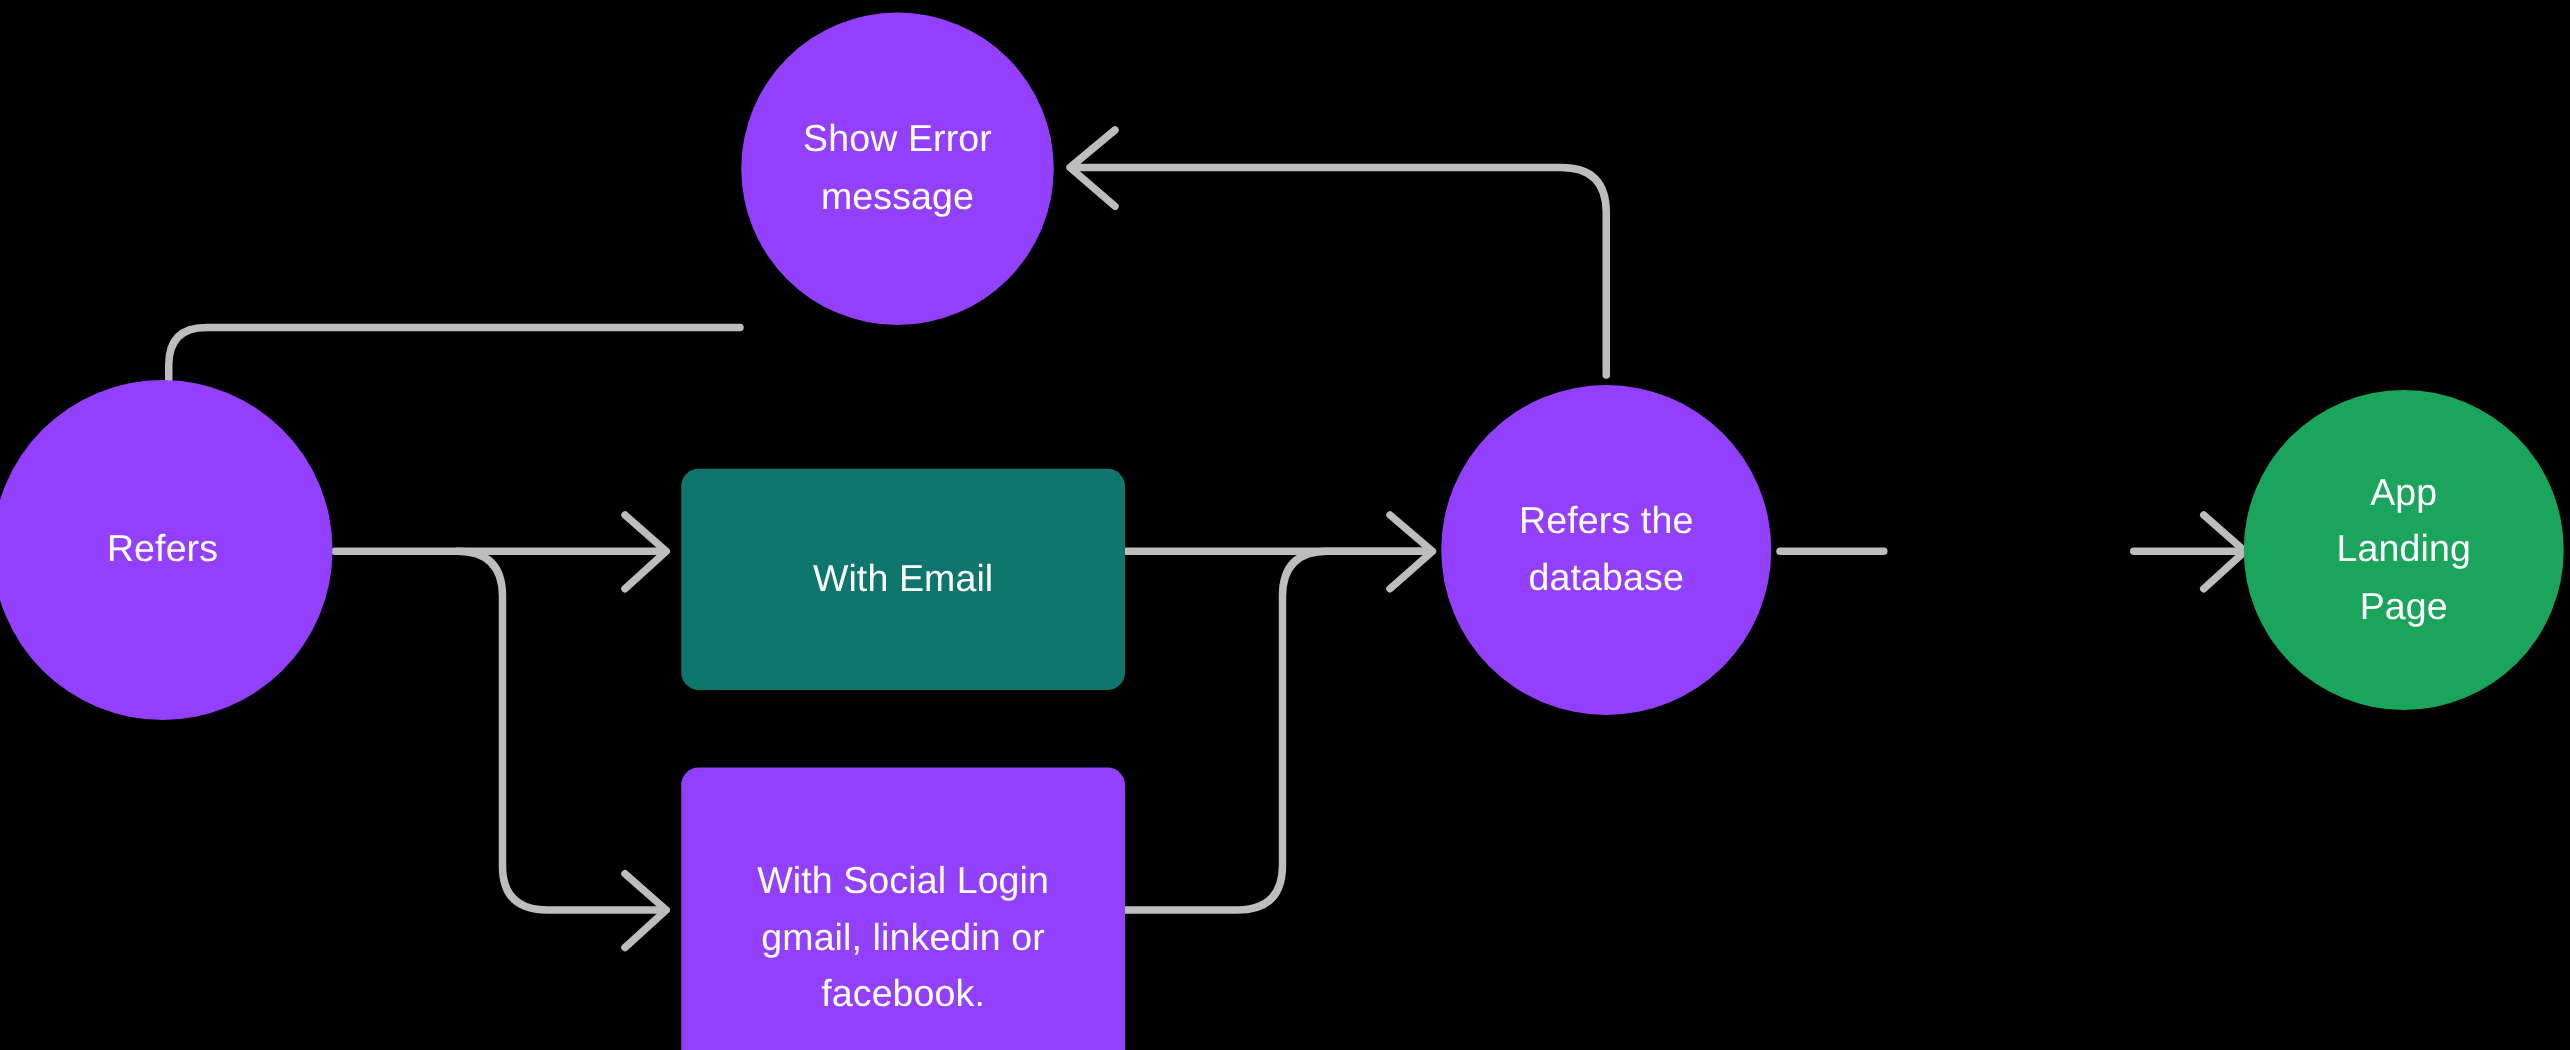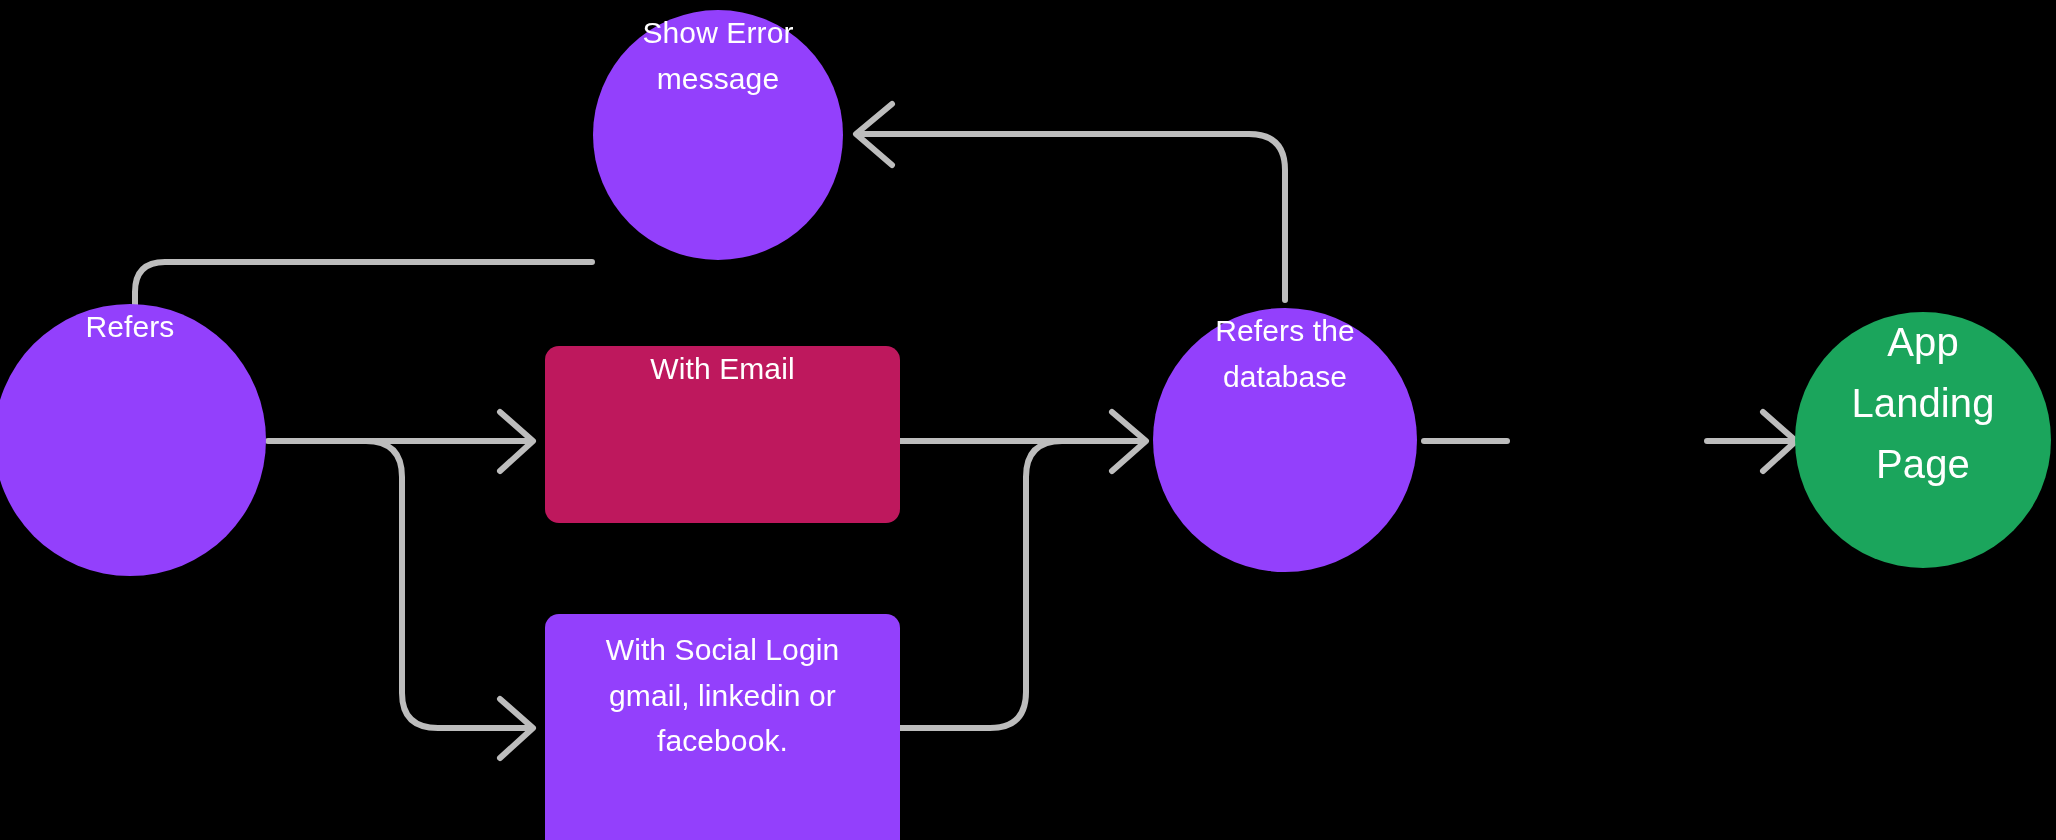--- a/index.html
+++ b/index.html
@@ -24,20 +24,21 @@
     position: absolute;
     left: 0;
     top: 0;
     width: 2056px;
     height: 840px;
     pointer-events: none;
   }
   .node {
     position: absolute;
     display: flex;
+    align-items: center;
     justify-content: center;
     text-align: center;
     color: #ffffff;
     box-sizing: border-box;
   }
   .node-circle {
     border-radius: 50%;
   }
   .node-rect {
     border-radius: 14px;
@@ -95,34 +96,34 @@
 
   <div class="node node-circle" style="left:593px; top:10px; width:250px; height:250px; background:#9340fc;">
     <span class="node-label" style="font-size:30px;">Show Error
 message</span>
   </div>
 
   <div class="node node-circle" style="left:-6px; top:304px; width:272px; height:272px; background:#9340fc;">
     <span class="node-label" style="font-size:30px;">Refers</span>
   </div>
 
-  <div class="node node-rect" style="left:545px; top:346px; width:355px; height:177px; background:#be185d;">
+  <div class="node node-rect" style="left:545px; top:375px; width:355px; height:177px; background:#0f766e;">
     <span class="node-label" style="font-size:30px;">With Email</span>
   </div>
 
   <div class="node node-rect" style="left:545px; top:614px; width:355px; height:260px; background:#9340fc;">
     <span class="node-label" style="font-size:30px;margin-top:13px;">With Social Login
 gmail, linkedin or
 facebook.</span>
   </div>
 
   <div class="node node-circle" style="left:1153px; top:308px; width:264px; height:264px; background:#9340fc;">
     <span class="node-label" style="font-size:30px;">Refers the
 database</span>
   </div>
 
   <div class="node node-circle" style="left:1795px; top:312px; width:256px; height:256px; background:#1ba55c;">
-    <span class="node-label" style="font-size:40px;">App
+    <span class="node-label" style="font-size:30px;">App
 Landing
 Page</span>
   </div>
 
 </div>
 
 </body></html>

